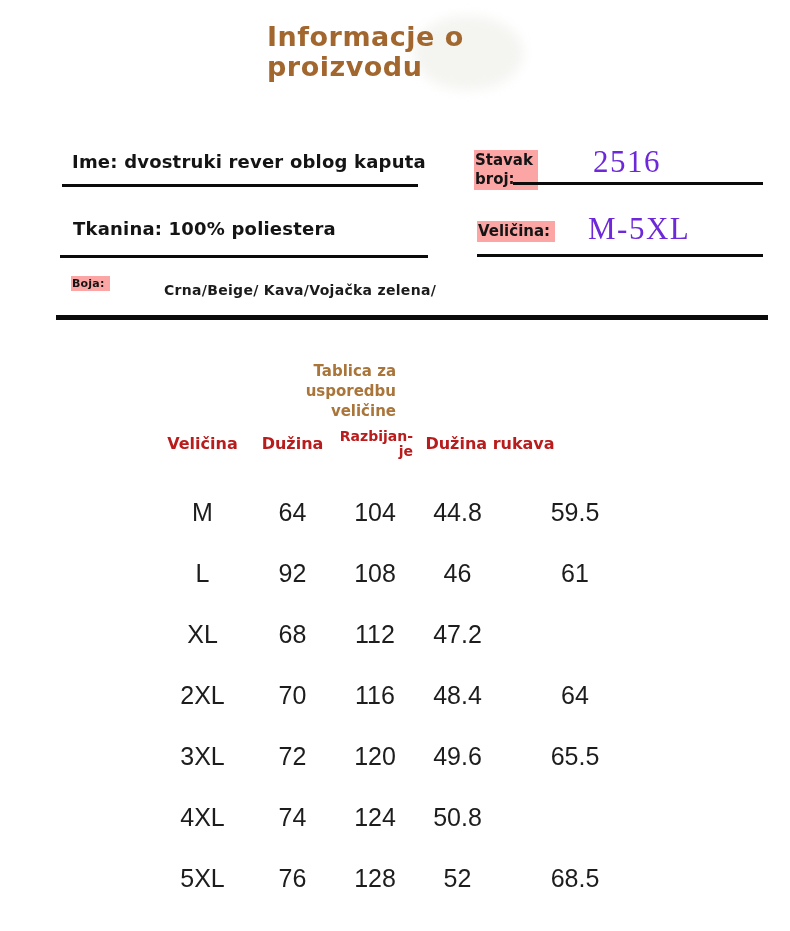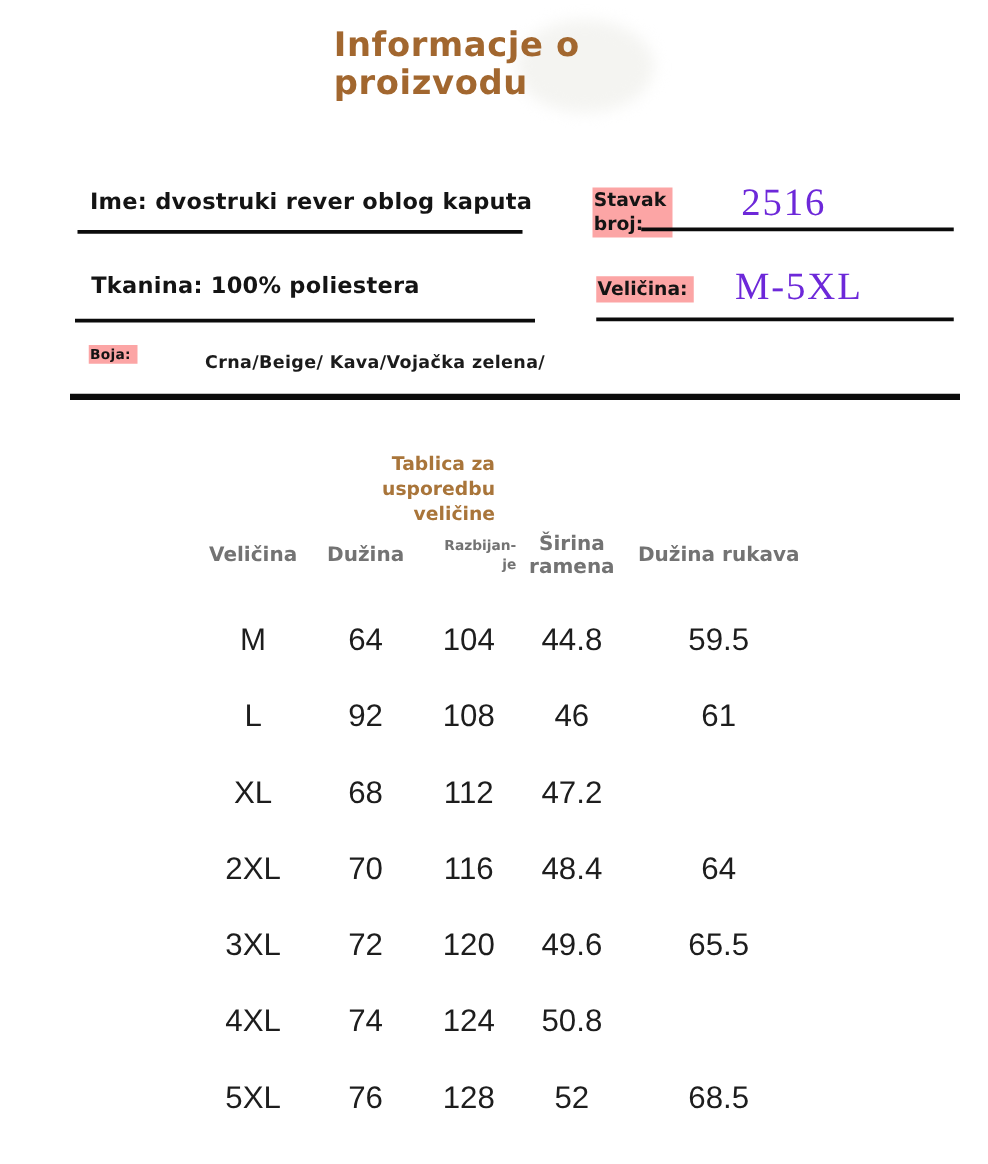--- a/index.html
+++ b/index.html
@@ -68,24 +68,24 @@
   }
   .t-head { top: 421px; height: 46px; }
   .t-rows { left: 155px; top: 482px; width: 500px; }
   .t-rows .t-row { position: relative; left: 0; height: 61px; }
 
   .c1 { width: 95px; }  .c2 { width: 85px; }
   .c3 { width: 80px; }  .c4 { width: 85px; }
   .c5 { width: 150px; }
 
   .th {
-    font-size: 16px; font-weight: bold; color: #737373;
+    font-size: 16px; font-weight: bold; color: #b91c1c;
     text-align: center; line-height: 18px;
   }
-  .th.c3 { font-size: 11px; line-height: 15px; text-align: right; padding-right: 2px; box-sizing: border-box; }
+  .th.c3 { font-size: 14px; line-height: 15px; text-align: right; padding-right: 2px; box-sizing: border-box; }
   .td {
     font-family: "Liberation Sans", sans-serif;
     font-size: 25px; font-weight: 400; color: #1d1d1d;
     text-align: center;
   }
 </style>
 </head>
 <body>
 
 <div id="page">
@@ -114,21 +114,20 @@
   <div class="abs lbl-lg lbl-bg" style="left:71px; top:276px; font-size:11px;">Boja:</div>
   <div class="abs boja-value" style="left:164px; top:282px;">Crna/Beige/ Kava/Vojačka zelena/</div>
   <div class="abs divider" style="left:56px; top:315px; width:712px; height:4.5px;"></div>
 
   <div class="abs table-caption"><span>Tablica za usporedbu</span><br><span>veličine</span></div>
 
   <div class="abs t-head">
     <div class="th c1">Veličina</div>
     <div class="th c2">Dužina</div>
     <div class="th c3"><span>Razbijan-</span><br><span>je</span></div>
-    <div class="th c4"><span>Širina</span><br><span>ramena</span></div>
     <div class="th c5">Dužina rukava</div>
   </div>
 
   <div class="abs t-rows">
     <div class="t-row">
       <div class="td c1">M</div>
       <div class="td c2">64</div>
       <div class="td c3">104</div>
       <div class="td c4">44.8</div>
       <div class="td c5">59.5</div>

